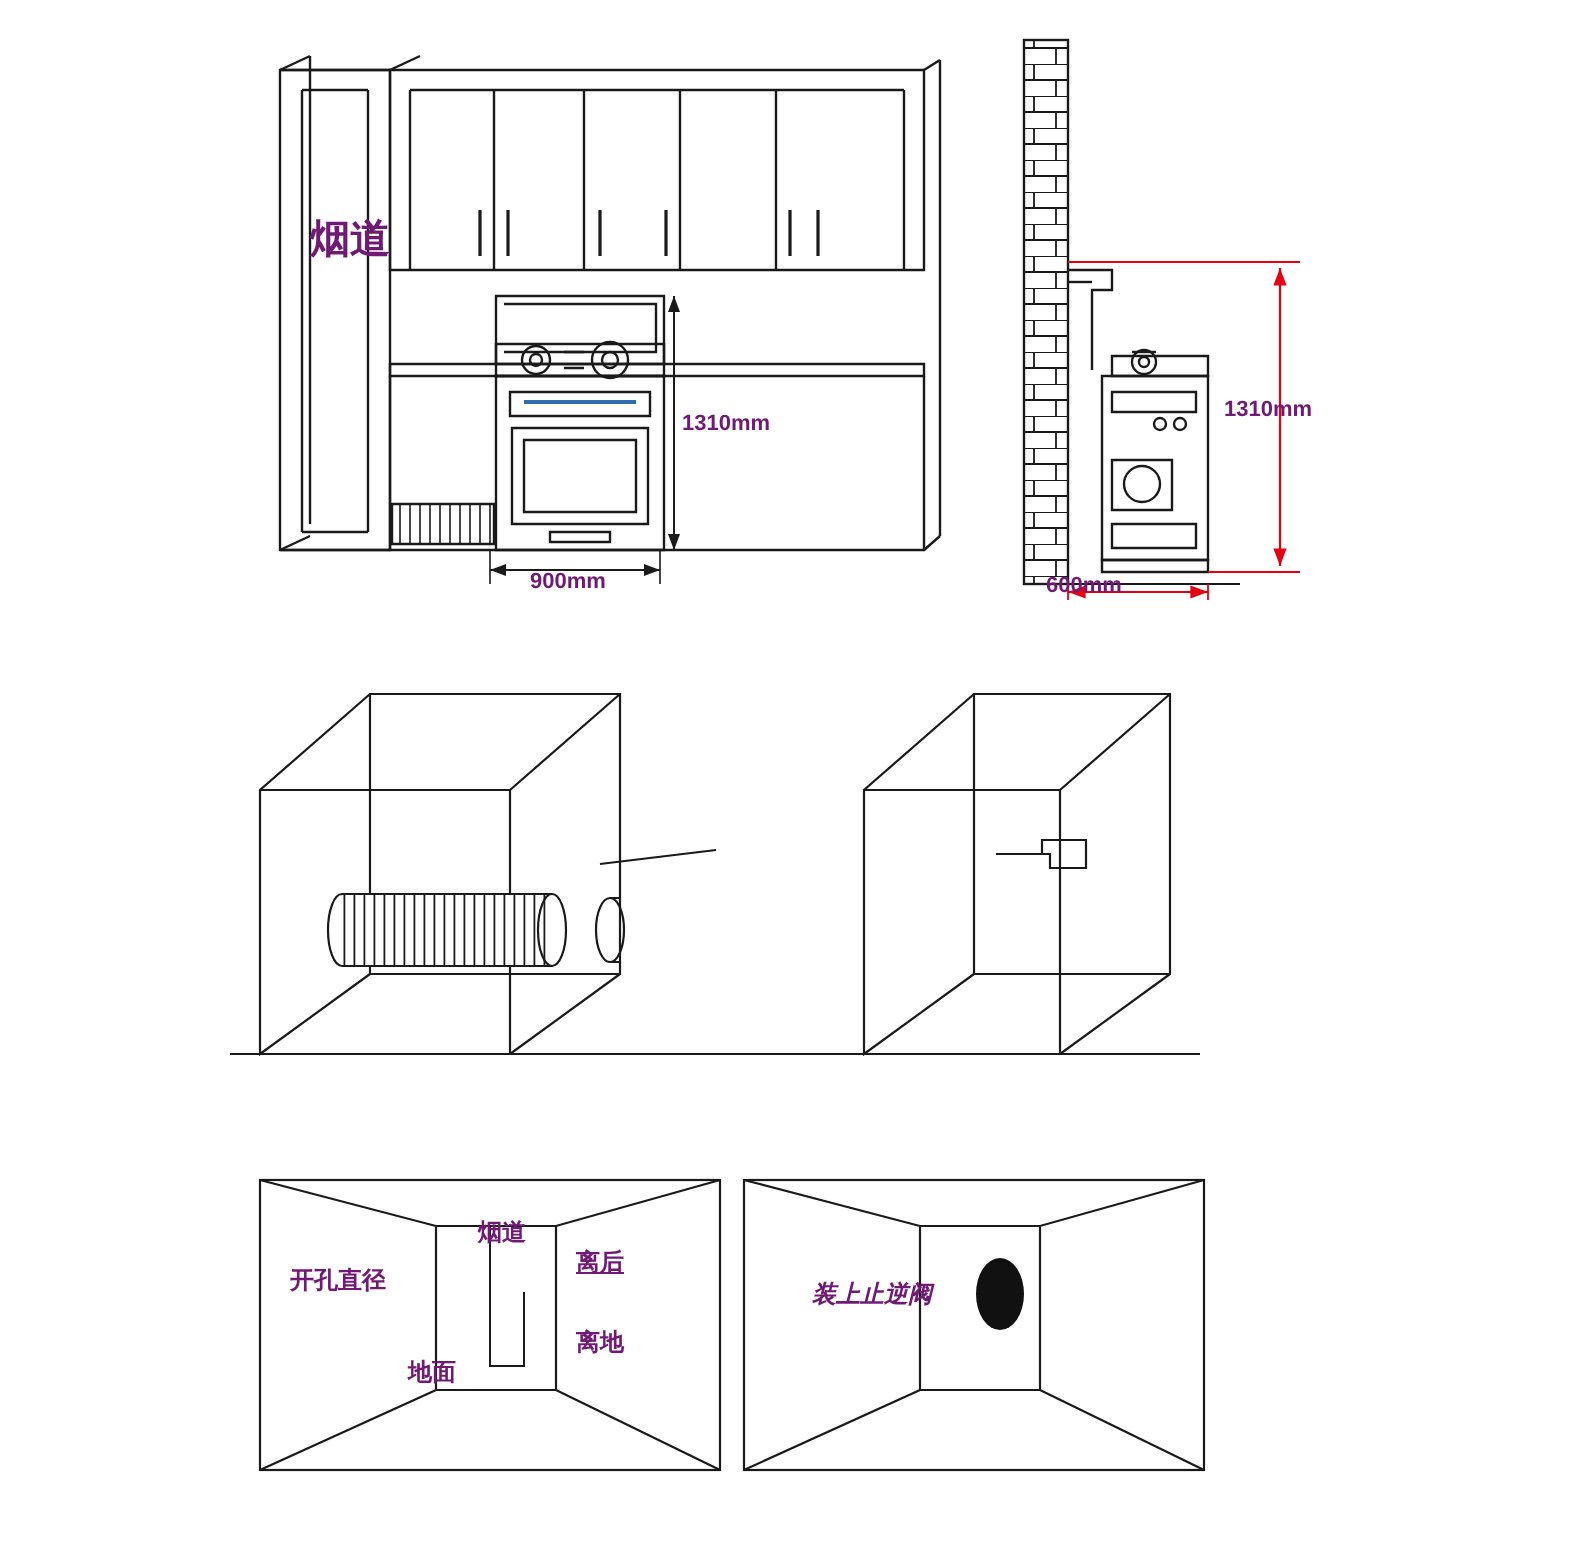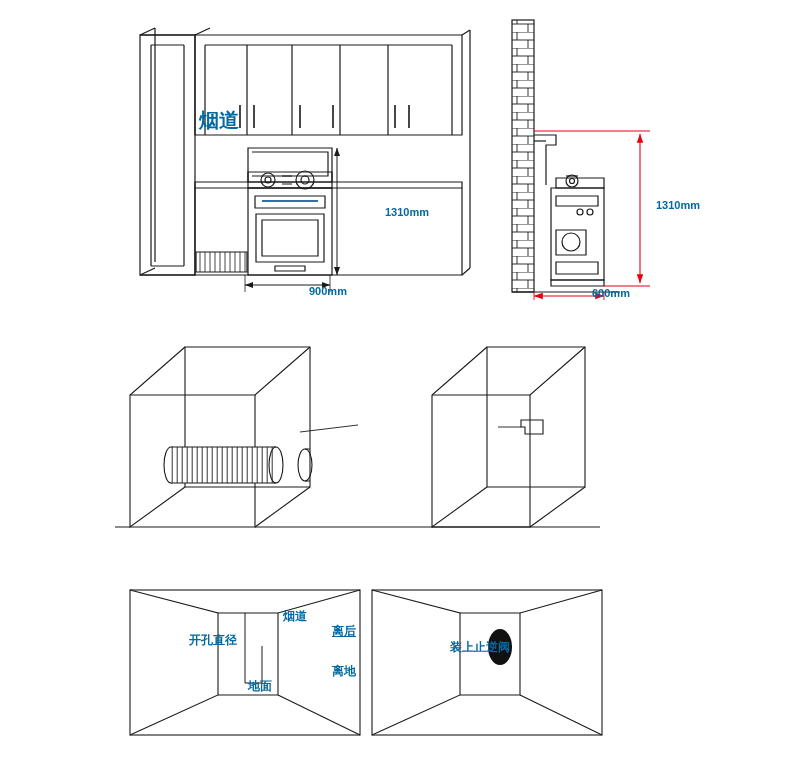--- a/index.html
+++ b/index.html
@@ -25,24 +25,23 @@
     position: absolute;
     left: 0; top: 0;
     width: 790px;
     height: 777px;
     display: block;
   }
   .lbl {
     position: absolute;
     font-family: "Liberation Sans", sans-serif;
     white-space: nowrap;
-    color: #0369a1;
+    color: #701a75;
     line-height: 1;
     user-select: none;
-    margin-left: 44px;
   }
   .dim-label {
     font-size: 11px;
     font-weight: bold;
   }
   .cn-label {
     font-size: 12px;
     font-weight: bold;
   }
   .flue-label {
@@ -214,27 +213,27 @@
   </svg>
 
   <div class="lbl flue-label" style="left:155px; top:110px; width:26px;">烟道</div>
 
   <div class="lbl dim-label" style="left:341px; top:207px;">1310mm</div>
 
   <div class="lbl dim-label" style="left:265px; top:286px;">900mm</div>
 
   <div class="lbl dim-label" style="left:612px; top:200px;">1310mm</div>
 
-  <div class="lbl dim-label" style="left:548px; top:288px;">600mm</div>
+  <div class="lbl dim-label" style="left:523px; top:288px;">600mm</div>
 
   <div class="lbl cn-label" style="left:145px; top:634px;">开孔直径</div>
 
   <div class="lbl cn-label" style="left:239px; top:610px;">烟道</div>
 
   <div class="lbl cn-label" style="left:288px; top:625px;text-decoration:underline;">离后</div>
 
   <div class="lbl cn-label" style="left:288px; top:665px;text-align:right;">离地</div>
 
   <div class="lbl cn-label" style="left:204px; top:680px;">地面</div>
 
-  <div class="lbl cn-label" style="left:406px; top:641px;">装上止逆阀</div>
+  <div class="lbl cn-label" style="left:406px; top:641px;font-style:italic;">装上止逆阀</div>
 
 </div>
 
 </body></html>

